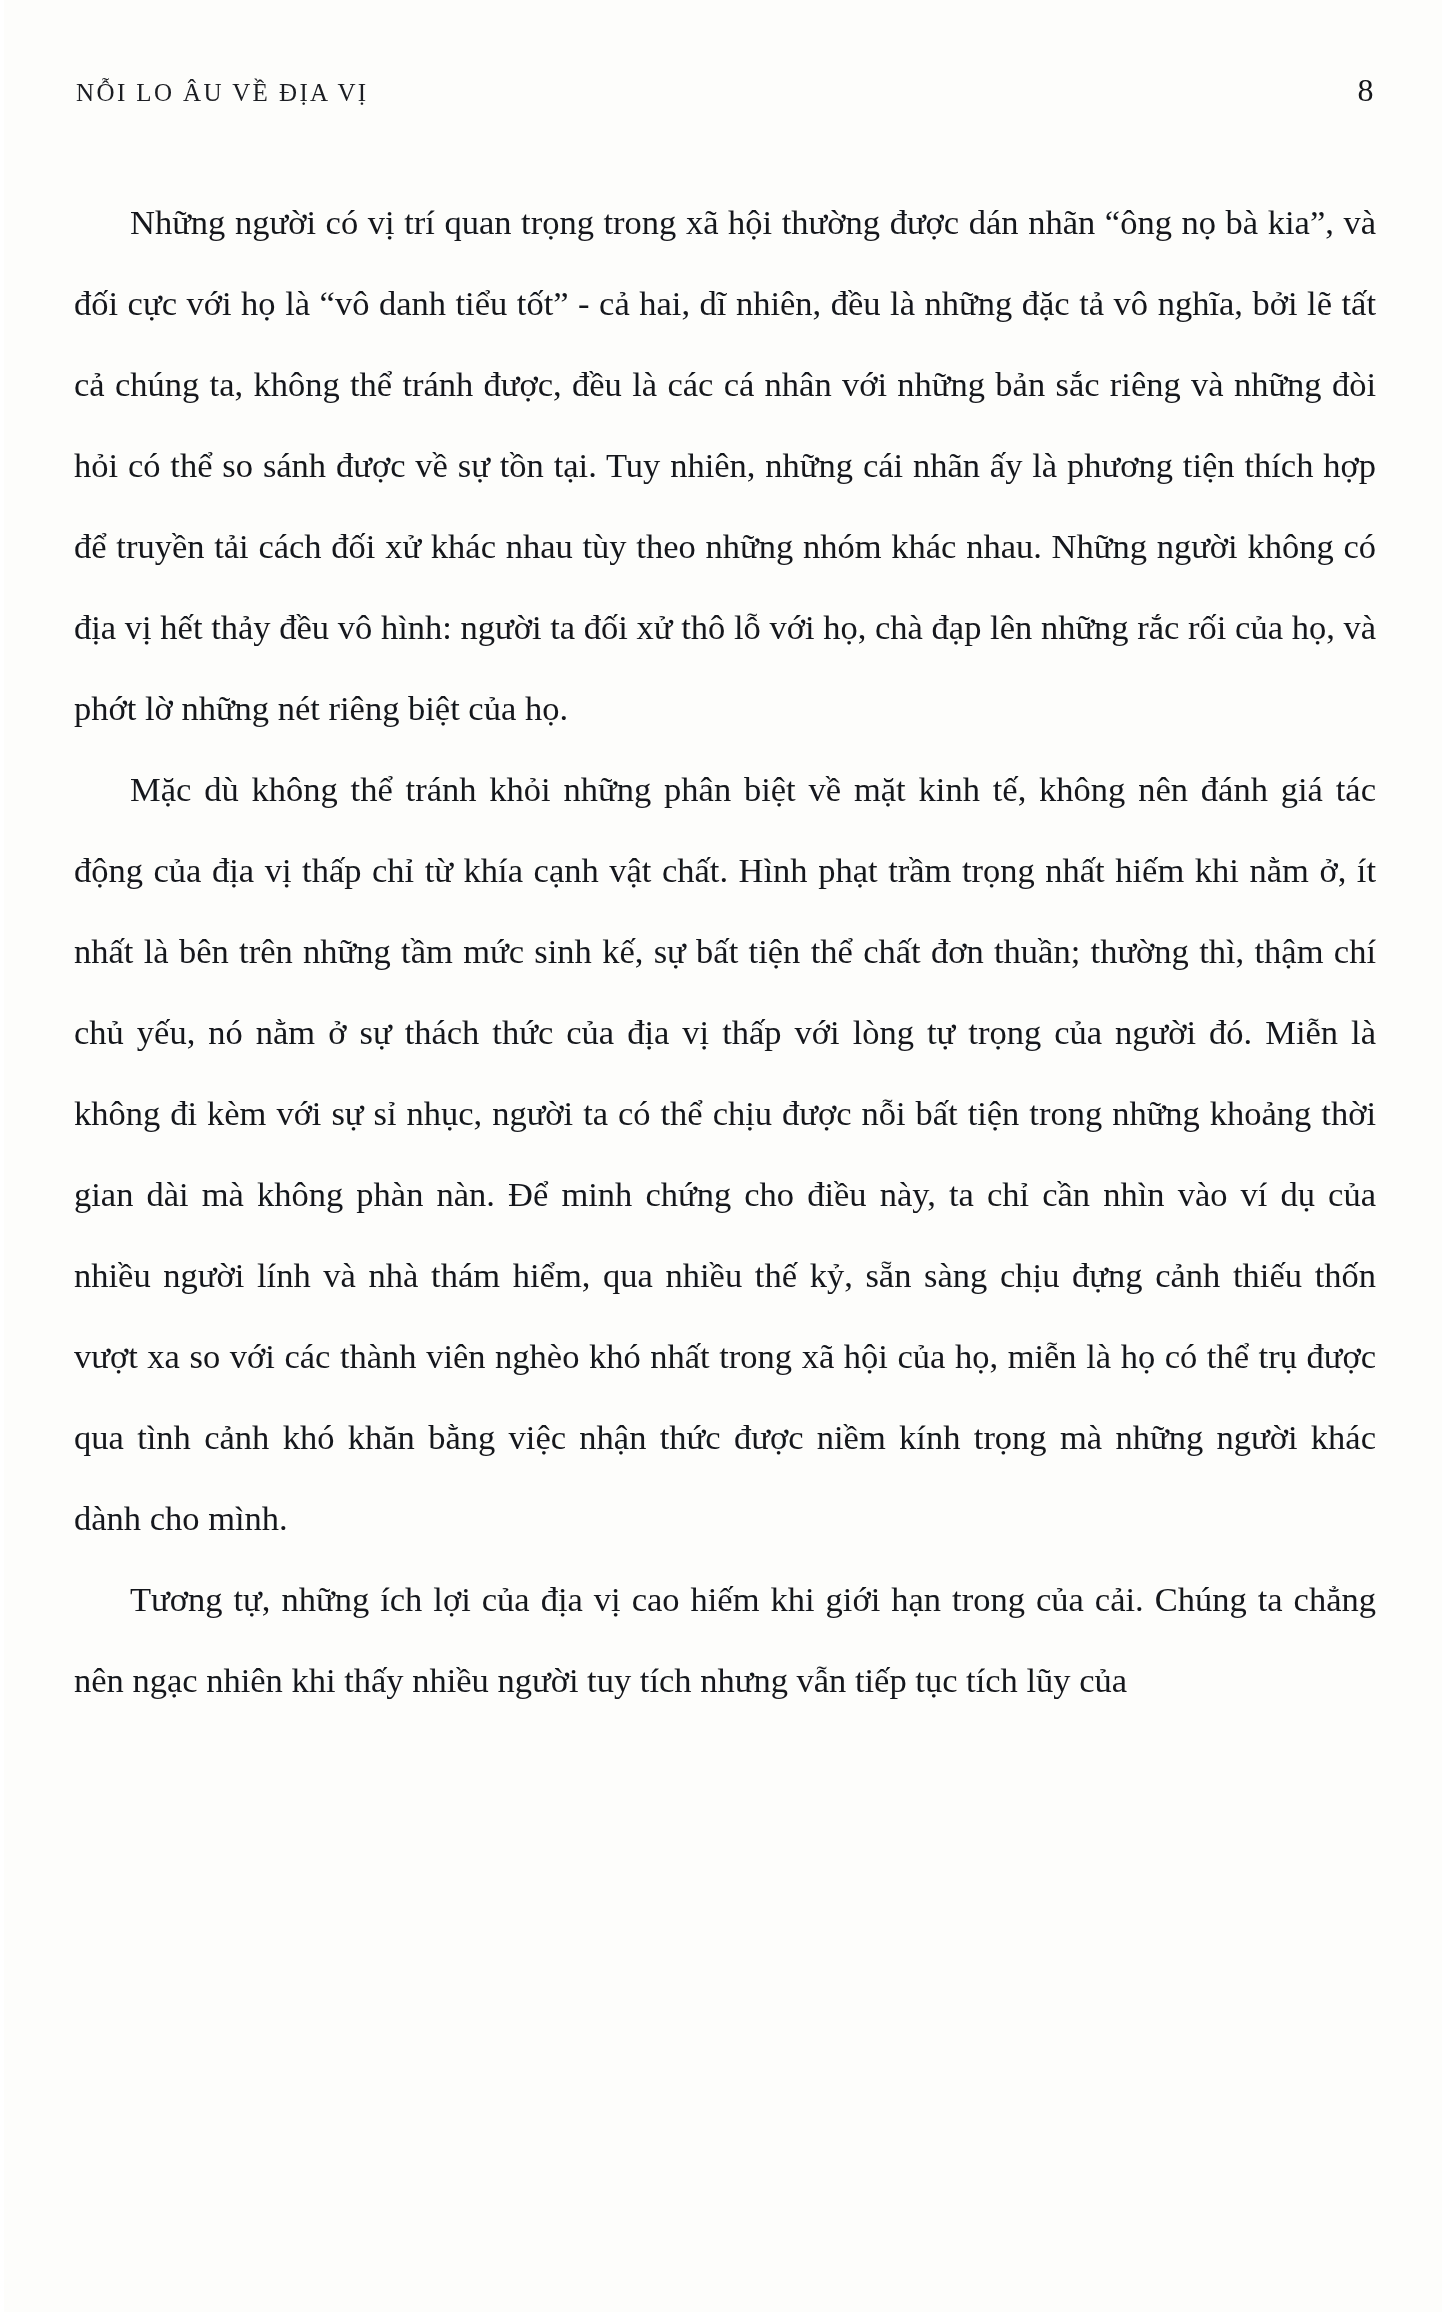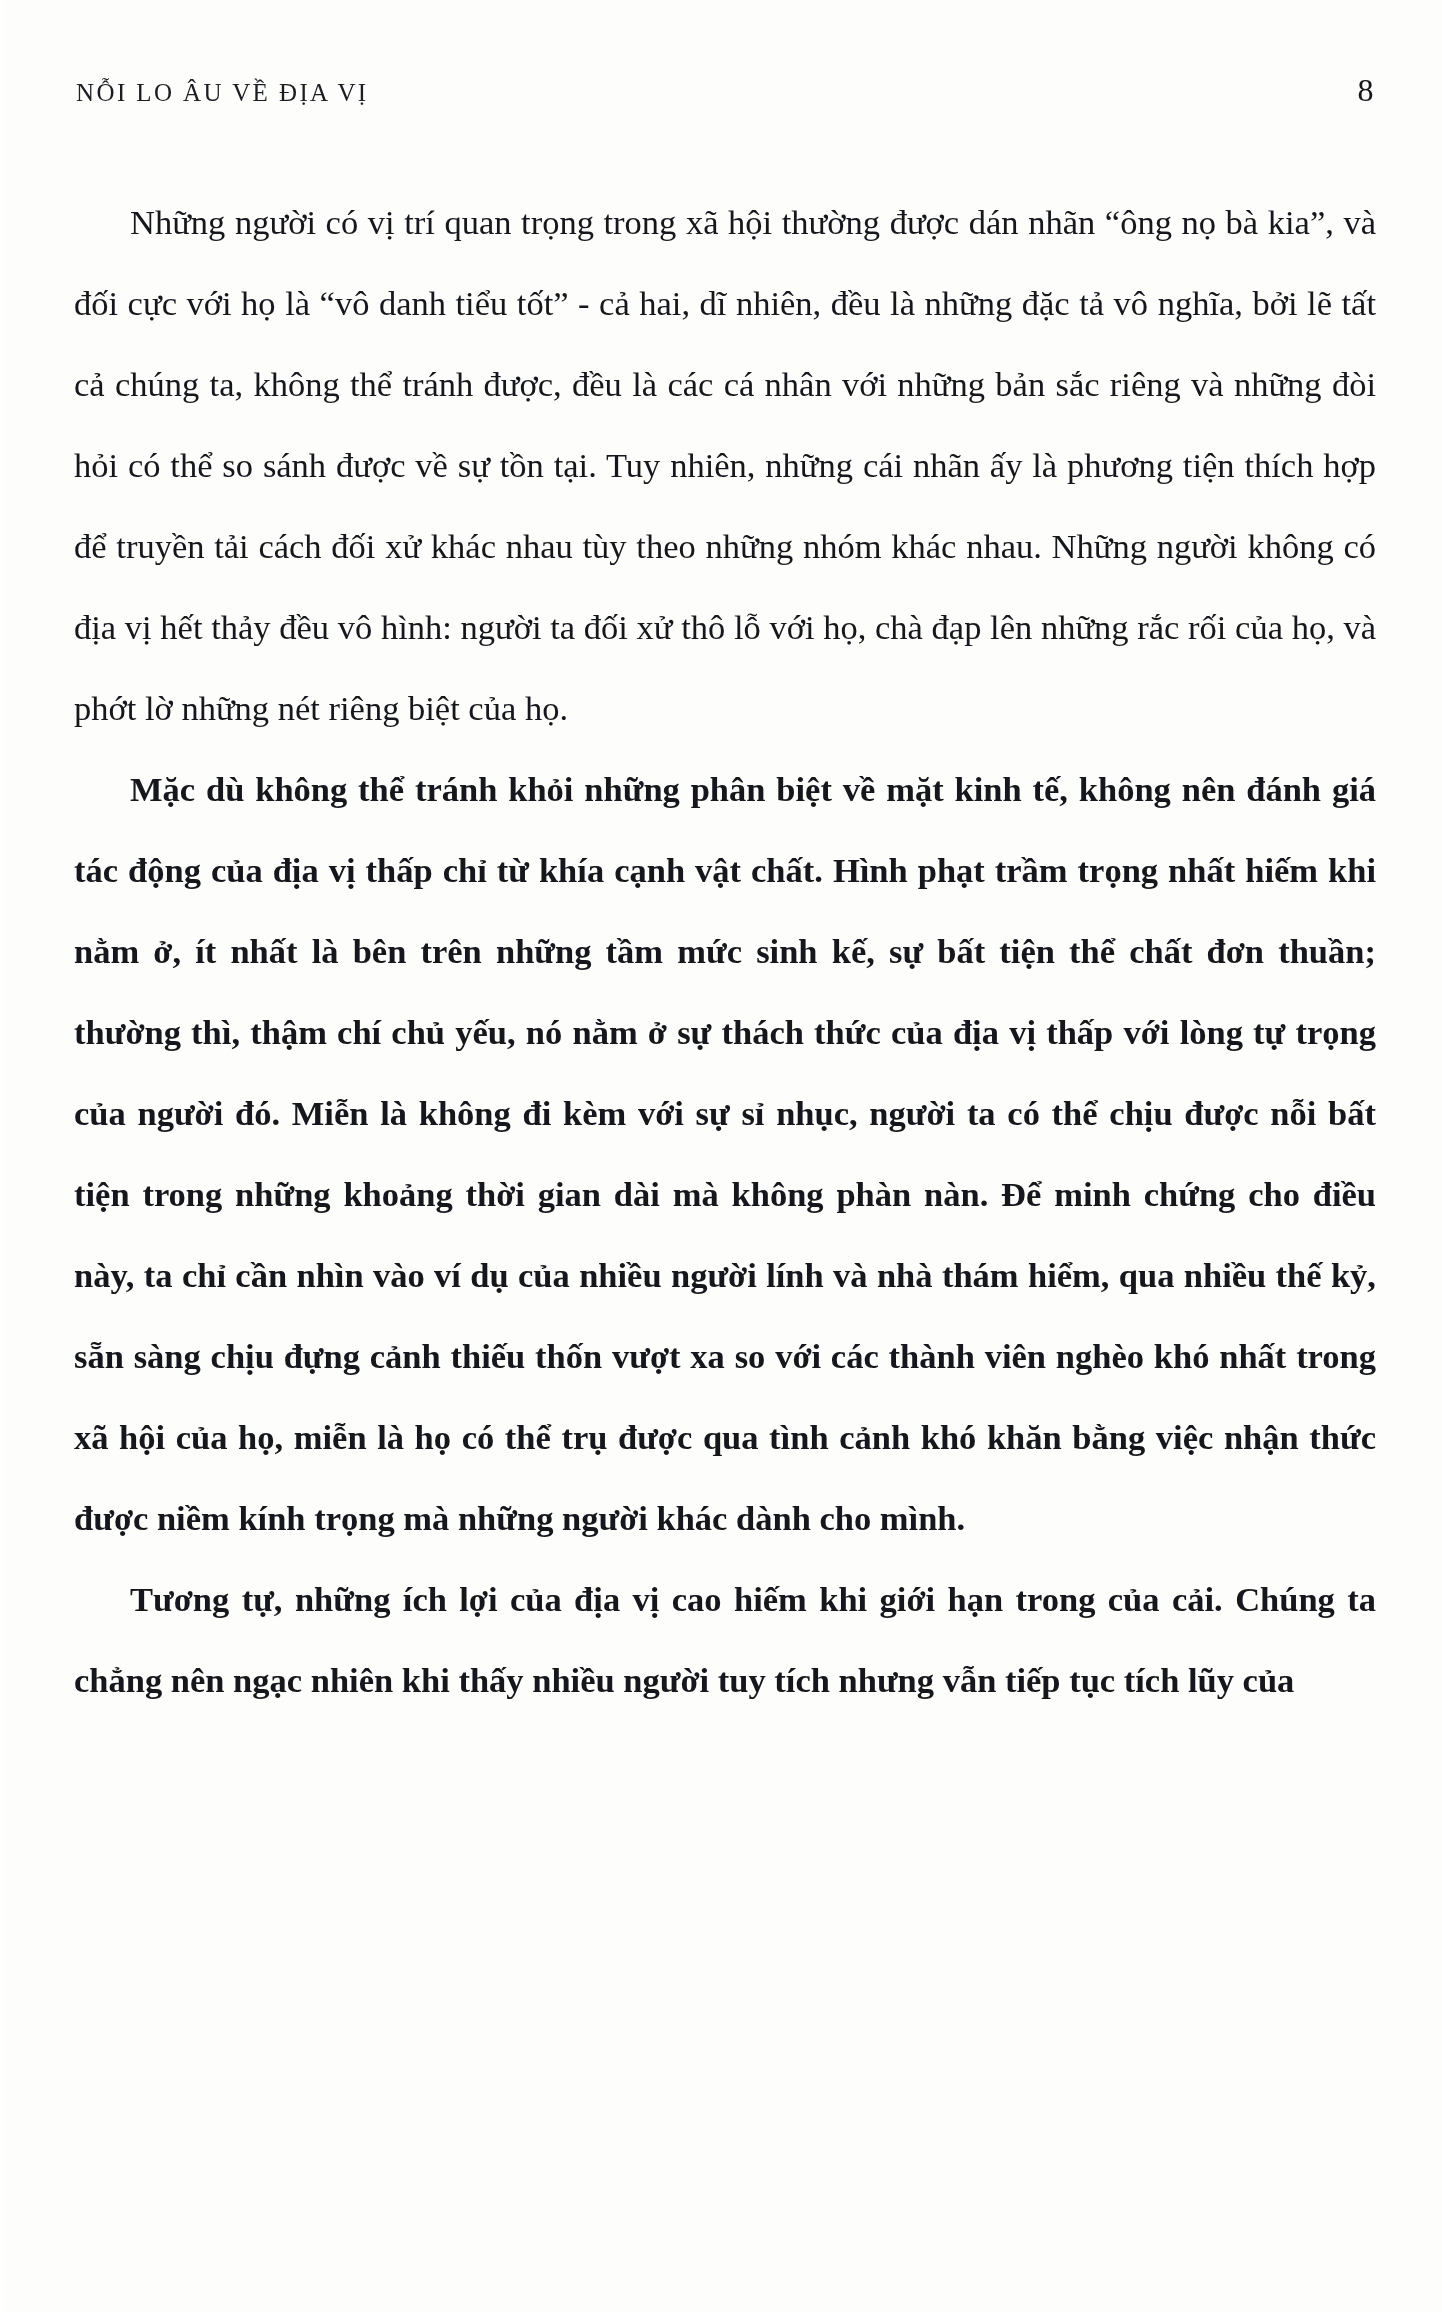--- a/index.html
+++ b/index.html
@@ -56,21 +56,20 @@
     margin: 0 0 0 0;
     font-size: 34.5px;
     line-height: 81px;
     text-align: justify;
     text-justify: inter-word;
     color: #15171c;
     hyphens: none;
   }
   .para + .para {
     margin-top: 0;
-    font-weight: bold;
   }
   .para.indent {
     text-indent: 56px;
   }
 </style>
 </head>
 <body>
 
 <div class="page">
 

